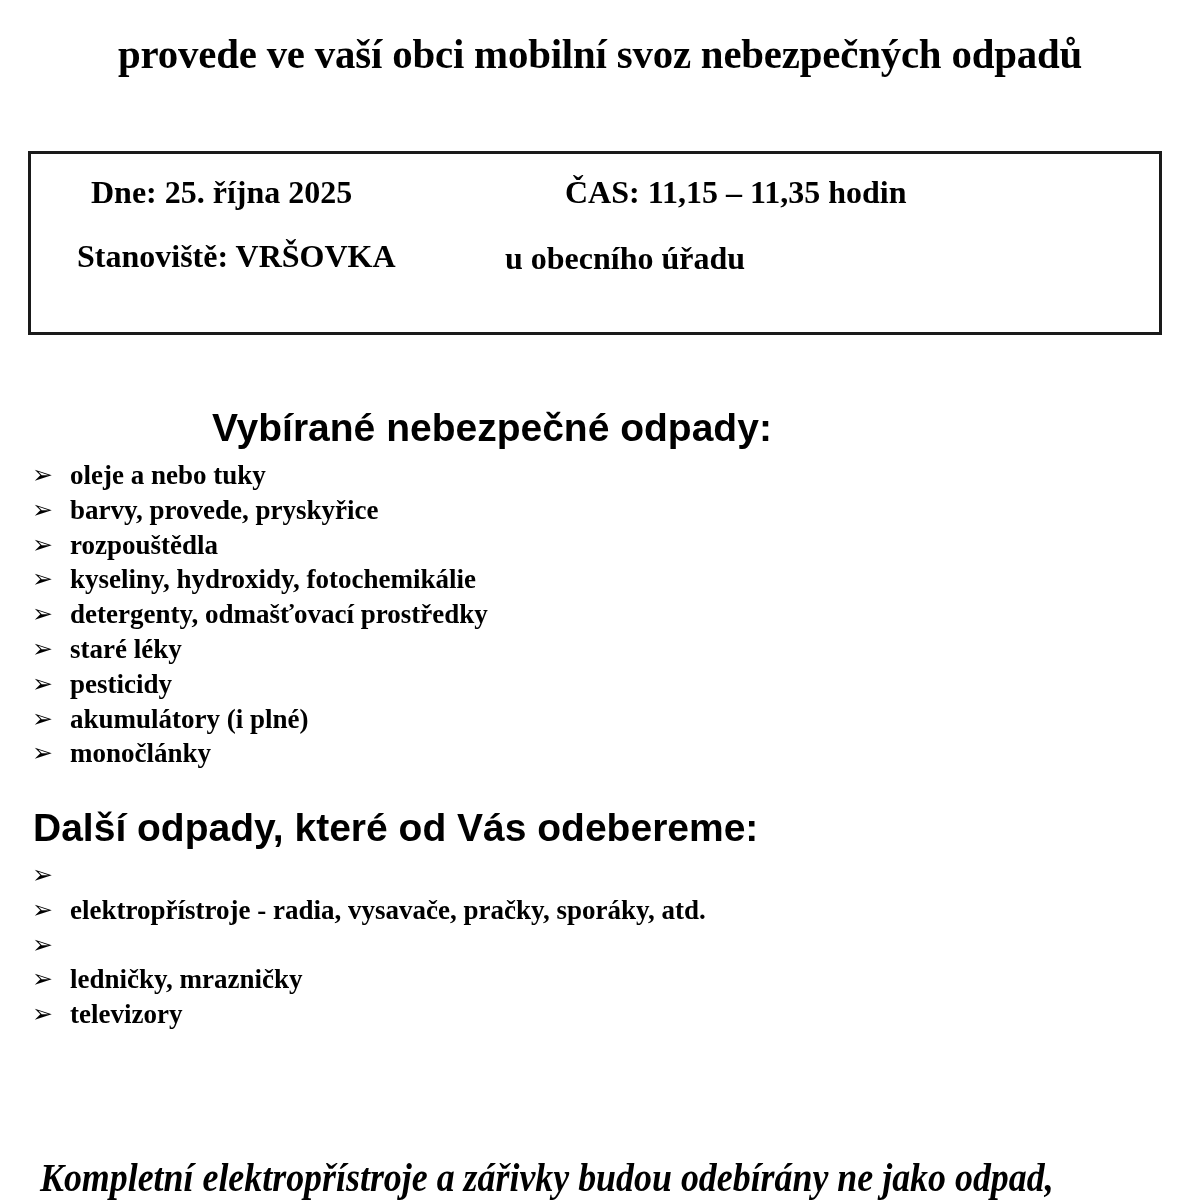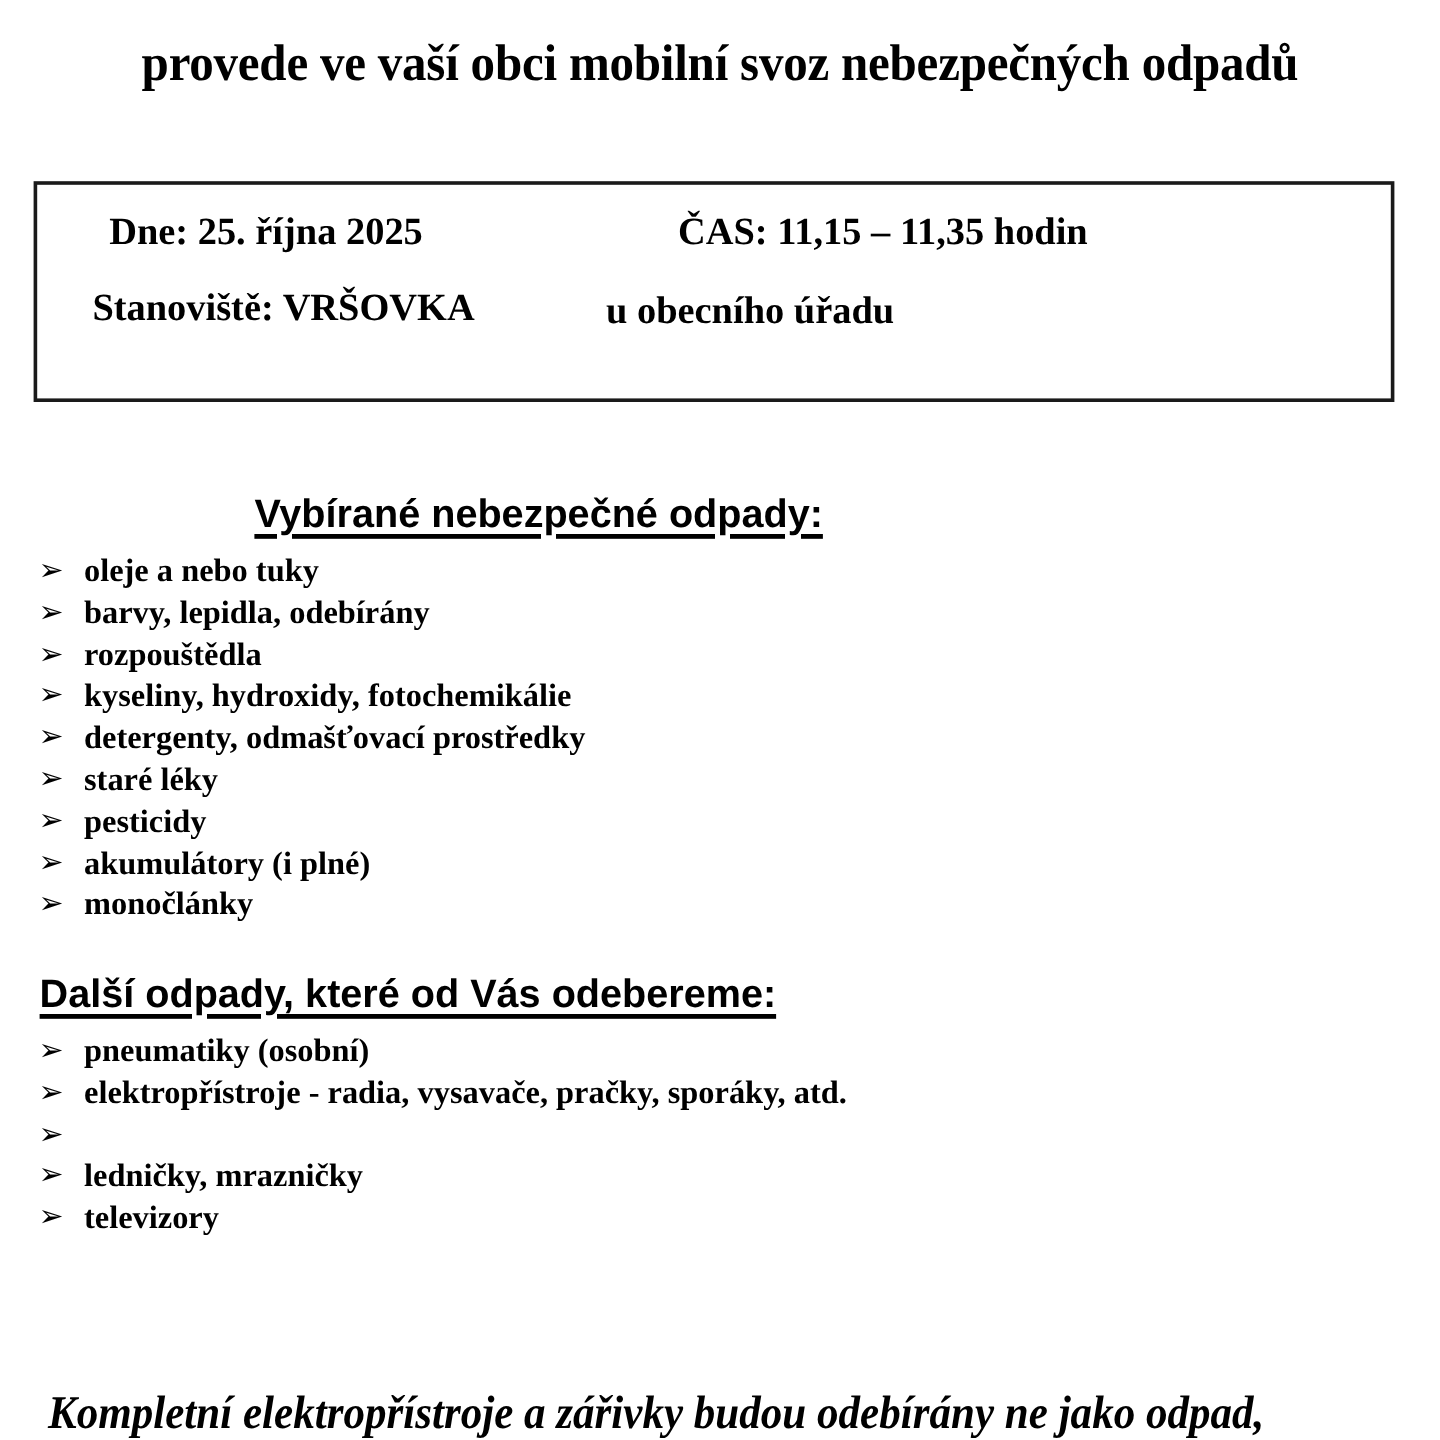--- a/index.html
+++ b/index.html
@@ -62,23 +62,22 @@
   .row-time   { left: 534px; top: 19px; }
   .row-place  { left: 24px;  top: 83px; margin-left: 22px; }
   .row-spot   { left: 474px; top: 85px; }
 
   
   .section-heading {
     position: absolute;
     white-space: nowrap;
     font-family: "Liberation Sans", "DejaVu Sans", sans-serif;
     font-weight: bold;
-    font-size: 33px;
+    font-size: 39px;
     line-height: 46px;
-    text-decoration: underline;
     text-decoration-thickness: 4px;
     text-underline-offset: 6px;
   }
   .heading-hazard { left: 212px; top: 405px; }
   .heading-other  { left: 33px;  top: 805px; }
 
   
   .bullet-list {
     position: absolute;
     list-style: none;
@@ -138,34 +137,34 @@
     <div class="info-row row-date">Dne: 25. října 2025</div>
     <div class="info-row row-time">ČAS: 11,15 – 11,35 hodin</div>
     <div class="info-row row-place">Stanoviště:  VRŠOVKA</div>
     <div class="info-row row-spot">u obecního úřadu</div>
   </div>
 
   <div class="section-heading heading-hazard">Vybírané nebezpečné odpady:</div>
 
   <ul class="bullet-list list-hazard" id="hazard-list">
       <li class="bullet-item"><span class="bullet-marker">➢</span><span class="bullet-text">oleje a nebo tuky</span></li>
-      <li class="bullet-item"><span class="bullet-marker">➢</span><span class="bullet-text">barvy, lepidla, odebírány</span></li>
+      <li class="bullet-item"><span class="bullet-marker">➢</span><span class="bullet-text">barvy, provede, pryskyřice</span></li>
       <li class="bullet-item"><span class="bullet-marker">➢</span><span class="bullet-text">rozpouštědla</span></li>
       <li class="bullet-item"><span class="bullet-marker">➢</span><span class="bullet-text">kyseliny, hydroxidy, fotochemikálie</span></li>
       <li class="bullet-item"><span class="bullet-marker">➢</span><span class="bullet-text">detergenty, odmašťovací prostředky</span></li>
       <li class="bullet-item"><span class="bullet-marker">➢</span><span class="bullet-text">staré léky</span></li>
       <li class="bullet-item"><span class="bullet-marker">➢</span><span class="bullet-text">pesticidy</span></li>
       <li class="bullet-item"><span class="bullet-marker">➢</span><span class="bullet-text">akumulátory (i plné)</span></li>
       <li class="bullet-item"><span class="bullet-marker">➢</span><span class="bullet-text">monočlánky</span></li>
     </ul>
 
   <div class="section-heading heading-other">Další odpady,  které od Vás odebereme:</div>
 
   <ul class="bullet-list list-other" id="other-list">
-      <li class="bullet-item"><span class="bullet-marker">➢</span><span class="bullet-text">pneumatiky (osobní)</span></li>
+      <li class="bullet-item"><span class="bullet-marker">➢</span></li>
       <li class="bullet-item"><span class="bullet-marker">➢</span><span class="bullet-text">elektropřístroje - radia, vysavače, pračky, sporáky, atd.</span></li>
       <li class="bullet-item"><span class="bullet-marker">➢</span></li>
       <li class="bullet-item"><span class="bullet-marker">➢</span><span class="bullet-text">ledničky, mrazničky</span></li>
       <li class="bullet-item"><span class="bullet-marker">➢</span><span class="bullet-text">televizory</span></li>
     </ul>
 
   <div class="footer-note">Kompletní elektropřístroje a zářivky budou odebírány ne jako odpad,</div>
 
 </div>
 

